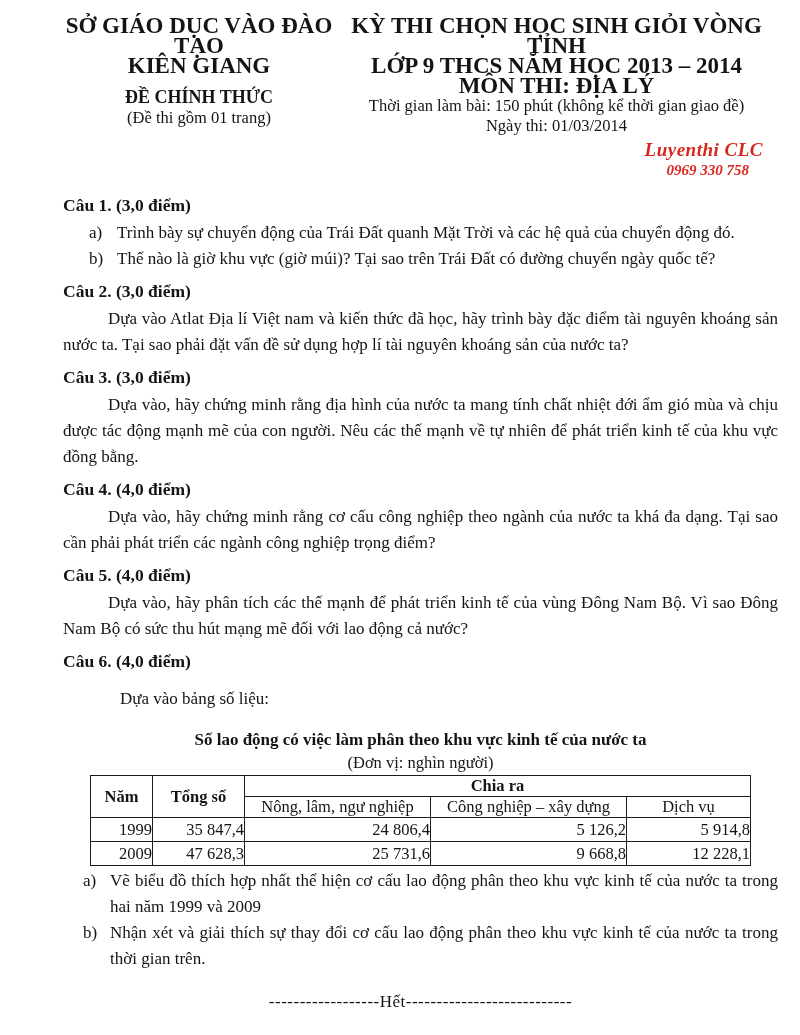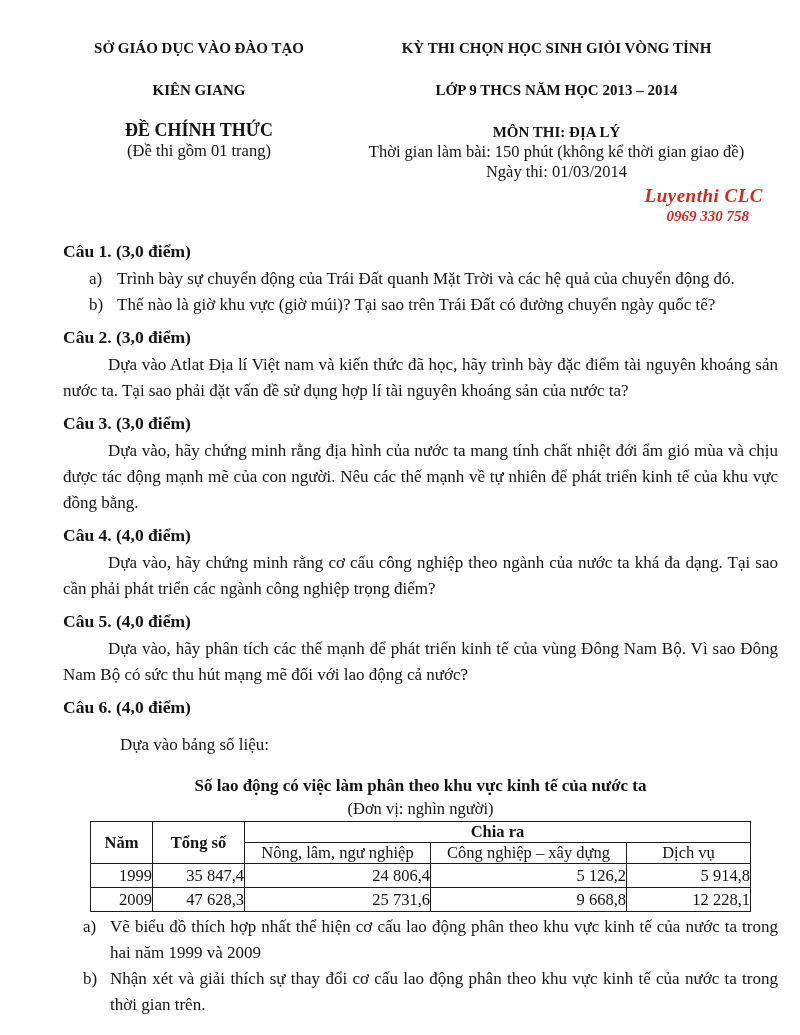--- a/index.html
+++ b/index.html
@@ -9,23 +9,23 @@
     background:#ffffff;
     color:#141414;
     font-family:"Liberation Serif", "DejaVu Serif", serif;
     overflow:hidden;
     box-sizing:border-box;
   }
   
   .header { display:flex; padding:16px 22px 0 63px; }
   .h-left { width:272px; text-align:center; flex:none; }
   .h-right { flex:1; text-align:center; }
-  .hl-bold { font-weight:bold; font-size:15px; line-height:20px;margin-top:22px; }
+  .hl-bold { font-weight:bold; font-size:23px; line-height:20px; }
   .hl-reg  { font-size:16.5px; line-height:20px; }
-  .exam-label { font-weight:bold; font-size:18px; line-height:20px; margin-top:20px; }
+  .exam-label { font-weight:bold; font-size:18px; line-height:20px; margin-top:11px; }
   .exam-note  { font-size:16.5px; line-height:21px; }
   .logo-block { text-align:right; padding-right:37px; margin-top:1px; line-height:1; }
   .logo-brand {
     font-weight:bold; font-style:italic; font-size:19px;
     letter-spacing:0.5px; line-height:25px;
   }
   .logo-phone {
     font-weight:bold; font-style:italic; font-size:15px;
     line-height:16px; padding-right:14px;
   }

